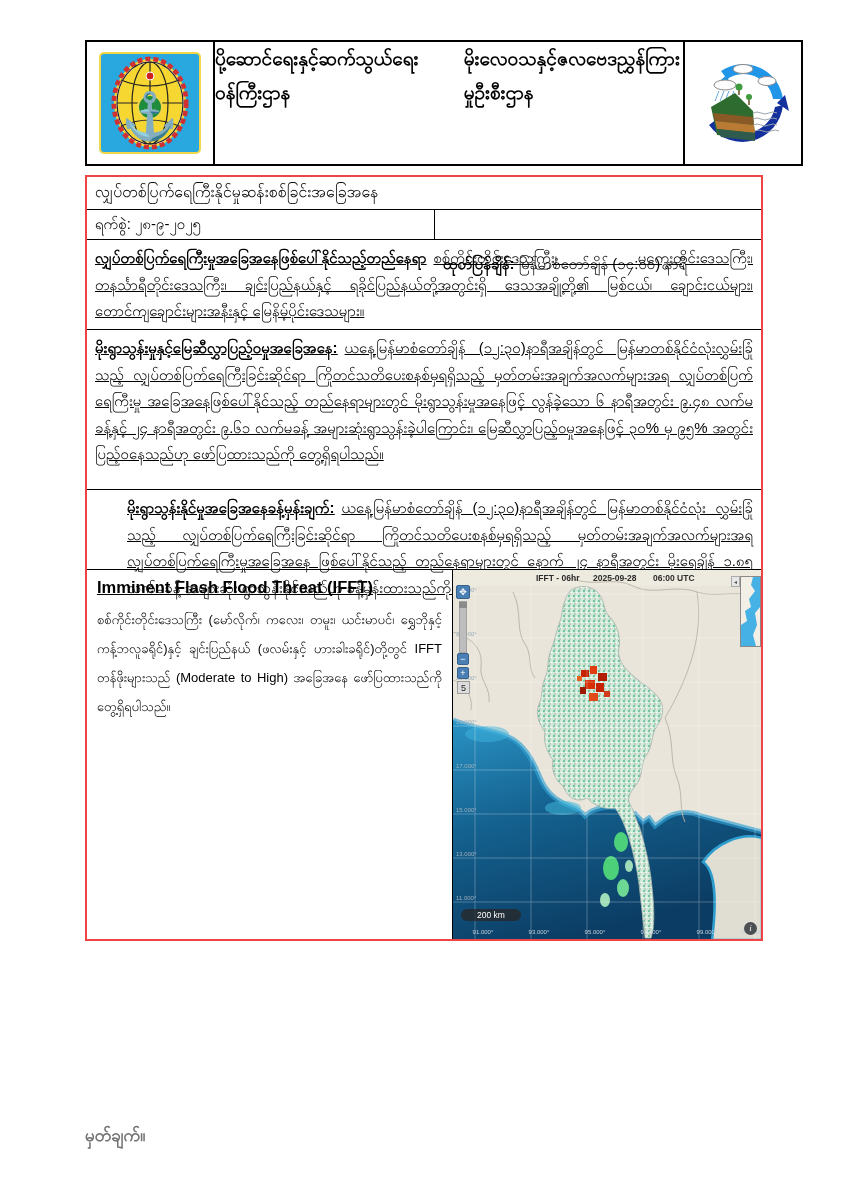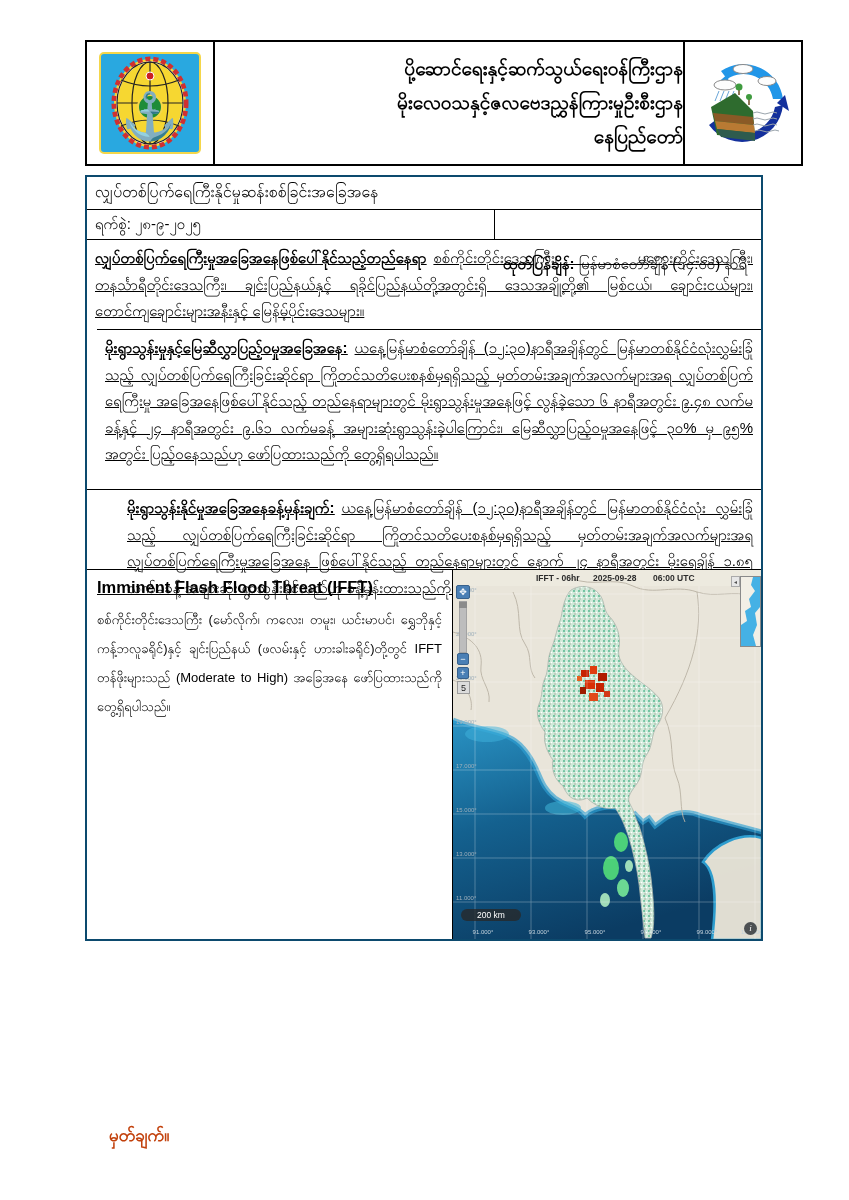--- a/index.html
+++ b/index.html
@@ -3,37 +3,37 @@
 <meta charset="utf-8">
 <style>
   html,body{margin:0;padding:0;background:#ffffff;}
   .page{position:relative;width:849px;height:1200px;background:#ffffff;
         font-family:"Liberation Sans",sans-serif;color:#000;overflow:hidden;}
 
   
   .hdr{position:absolute;left:85px;top:40px;width:718px;height:126px;
        border:2px solid #000;display:flex;box-sizing:border-box;background:#fff;}
   .hdr-logo-l{width:126px;border-right:2px solid #000;display:flex;align-items:center;justify-content:center;}
-  .hdr-title{flex:1;display:flex;flex-direction:column;justify-content:center;text-align:right;
-             font-weight:bold;font-size:19px;line-height:34px;}
+  .hdr-title{flex:1;display:flex;flex-direction:row;justify-content:center;text-align:left;
+             font-weight:bold;font-size:19px;line-height:34px;gap:35px;}
   .hdr-logo-r{width:116px;border-left:2px solid #000;display:flex;align-items:center;justify-content:center;}
 
   
-  .tbl{position:absolute;left:85px;top:175px;width:678px;border:2px solid #0c4a6e;box-sizing:border-box;background:#fff;}
+  .tbl{position:absolute;left:85px;top:175px;width:678px;border:2px solid #ef4444;box-sizing:border-box;background:#fff;}
   .row{border-top:1.5px solid #000;box-sizing:border-box;position:relative;}
   .row:first-child{border-top:none;}
   .row p{margin:0;}
   .r1{height:32px;font-size:16px;padding:4px 8px;}
   .r2{height:30px;display:flex;font-size:15px;}
   .r2 .cell{padding:4px 8px;box-sizing:border-box;}
-  .r2 .cell-date{width:408px;border-right:1.5px solid #000;}
+  .r2 .cell-date{width:348px;border-right:1.5px solid #000;}
   .r2 .cell-issue{flex:1;margin-top:40px;}
   .para{padding:5px 8px;font-size:15px;line-height:26.5px;text-align:justify;box-sizing:border-box;text-decoration:underline;}
   .r3{height:90px;}
-  .r4{height:160px;margin-left:10px;}
+  .r4{height:160px;}
   .r5{height:80px;padding-left:32px;}
   .lead{font-weight:bold;text-decoration:underline;margin-right:7px;}
   .blbl{font-weight:bold;}
 
   
   .r6{height:370px;display:flex;}
   .ifft-text{width:366px;border-right:1.5px solid #000;box-sizing:border-box;padding:6px 10px;}
   .ifft-text h3{margin:2px 0 8px 0;font-size:16.5px;text-decoration:underline;}
   .ifft-text p{font-size:13px;line-height:29px;text-align:justify;}
   .mapcell{position:relative;flex:1;overflow:hidden;background:#c2410c;}
@@ -50,21 +50,21 @@
   .map-info{position:absolute;right:4px;bottom:4px;width:13px;height:13px;border-radius:50%;
             background:rgba(50,55,60,.85);color:#fff;font-size:9px;line-height:13px;text-align:center;
             font-family:"Liberation Serif",serif;font-style:italic;cursor:pointer;}
   .map-inset{position:absolute;right:0;top:6px;width:21px;height:71px;background:#45b1e5;
              border:1px solid #8a8a8a;box-sizing:border-box;overflow:hidden;}
   .map-inset-toggle{position:absolute;right:21px;top:6px;width:9px;height:11px;background:#e7e7e7;
                     border:1px solid #aaa;color:#555;font-size:6px;line-height:10px;text-align:center;box-sizing:border-box;cursor:pointer;}
 
   
   .footer{position:absolute;left:85px;top:1124px;width:678px;display:flex;
-          color:#c2410c;font-weight:bold;font-size:17px;margin-left:24px;}
+          color:#737373;font-weight:bold;font-size:17px;}
   .footer .gap{width:58px;}
 </style>
 </head>
 <body>
 
 <div class="page">
 
   <div class="hdr">
     <div class="hdr-logo-l">
       <svg width="102" height="102" viewBox="0 0 102 102">
@@ -81,21 +81,20 @@
         </g>
         <circle cx="51" cy="55" r="12" fill="#1e8c3a" stroke="#f4d64a" stroke-width="2"></circle>
         <text x="51" y="60" text-anchor="middle" font-size="11" fill="#f6d731">⚓</text>
         <text x="51" y="80" text-anchor="middle" font-size="46" fill="#14141a">⚓</text>
         <circle cx="51" cy="24" r="4" fill="#c22" stroke="#fff" stroke-width="1"></circle>
       </svg>
     </div>
     <div class="hdr-title">
       <div>ပို့ဆောင်ရေးနှင့်ဆက်သွယ်ရေးဝန်ကြီးဌာန</div>
       <div>မိုးလေဝသနှင့်ဇလဗေဒညွှန်ကြားမှုဦးစီးဌာန</div>
-      <div>နေပြည်တော်</div>
     </div>
     <div class="hdr-logo-r">
       <svg width="96" height="96" viewBox="0 0 96 96">
         <circle cx="48" cy="48" r="46" fill="#ffffff"></circle>
         <path d="M14,64 A40,40 0 0 1 30,14" fill="none" stroke="#1b5fae" stroke-width="0"></path>
 
         <path d="M26,16 A40,40 0 0 1 88,44 L78,44 A30,30 0 0 0 32,24 Z" fill="#2196e8"></path>
         <path d="M20,30 l14,-12 l-2,16 z" fill="#2196e8"></path>
 
         <path d="M88,50 A41,41 0 0 1 14,70 L22,64 A32,32 0 0 0 80,52 Z" fill="#14309c"></path>

